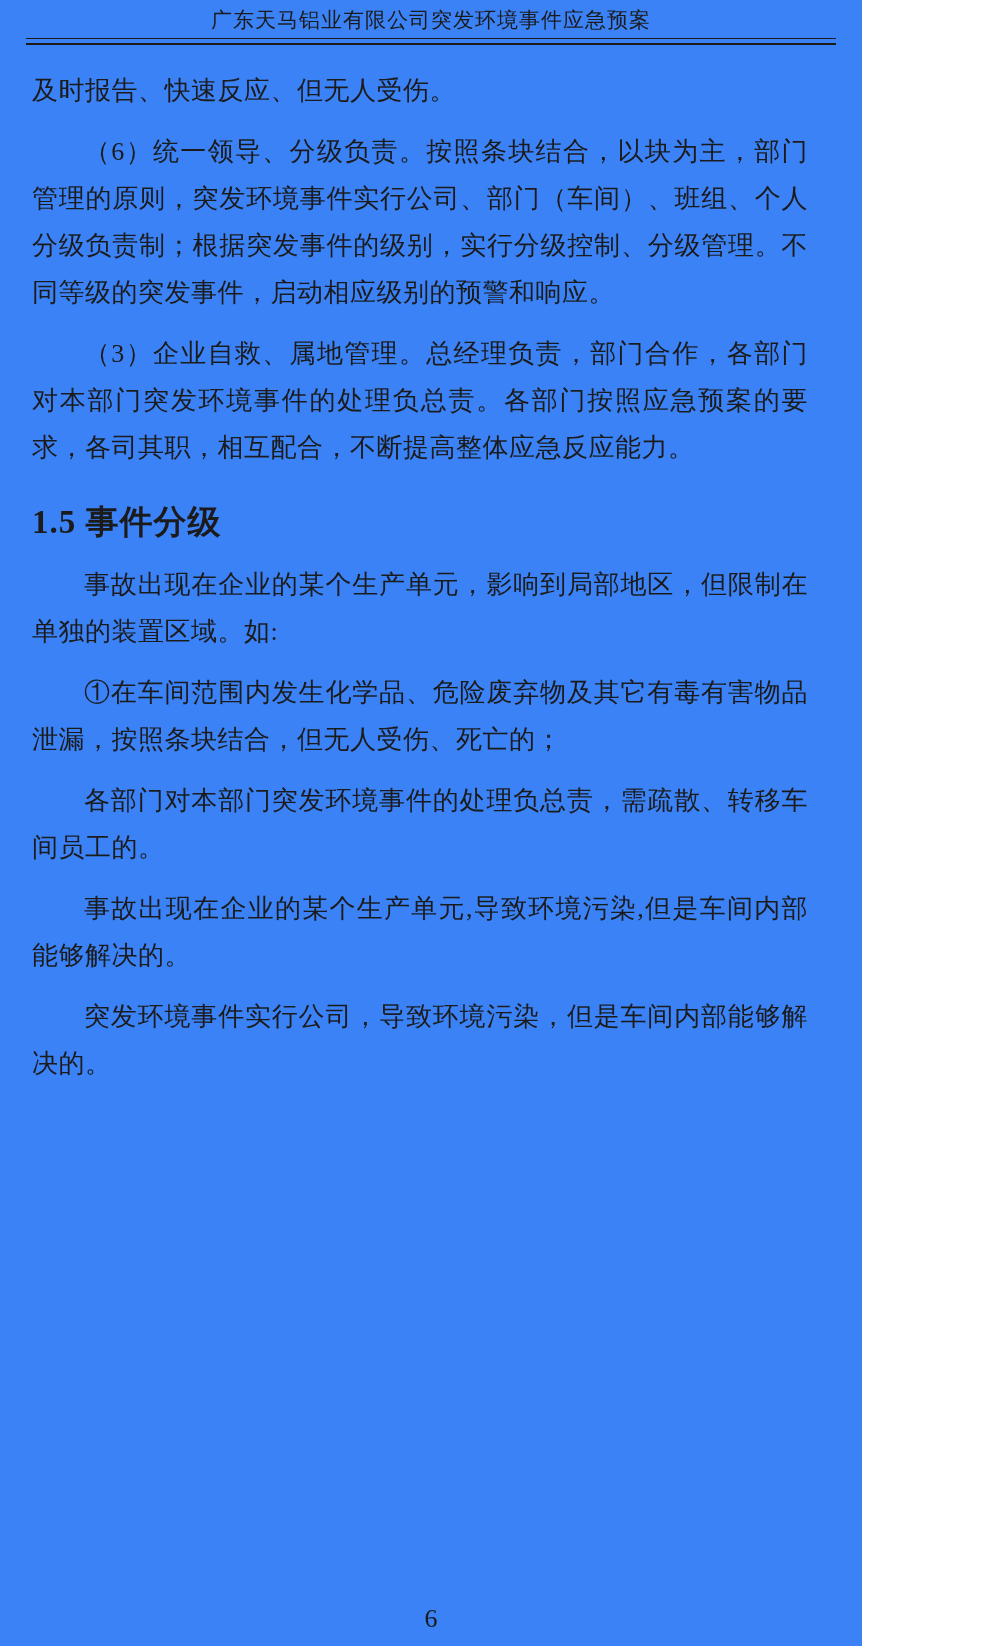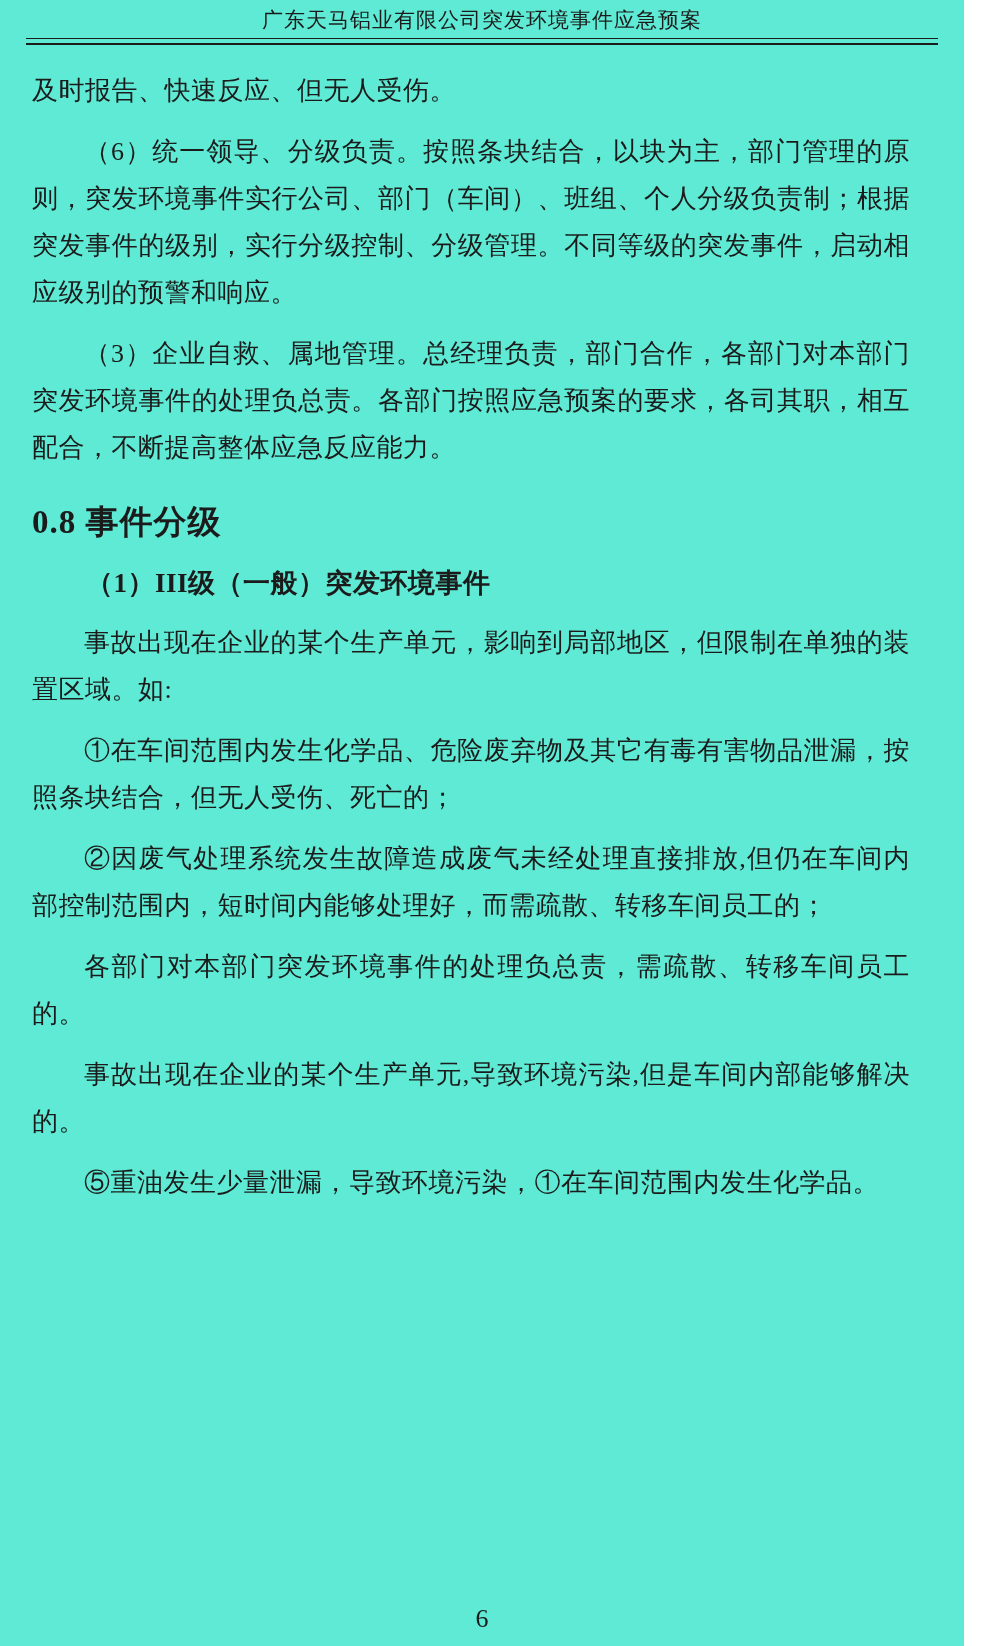--- a/index.html
+++ b/index.html
@@ -2,23 +2,23 @@
 <html><head>
 <meta charset="utf-8">
 <style>
   html, body {
     margin: 0;
     padding: 0;
     background: #ffffff;
   }
   .page {
     position: relative;
-    width: 964px;
+    width: 862px;
     height: 1646px;
-    background: #5eead4;
+    background: #3b82f6;
     color: #1b1b1b;
     font-family: "Liberation Serif", "DejaVu Serif", serif;
     overflow: hidden;
     box-sizing: border-box;
   }
   .page-header {
     padding-top: 6px;
     text-align: center;
     font-size: 21px;
     letter-spacing: 1px;
@@ -81,34 +81,32 @@
 
   <div class="content">
 
     <p class="body-para no-indent">及时报告、快速反应、但无人受伤。</p>
 
     <p class="body-para">（6）统一领导、分级负责。按照条块结合，以块为主，部门管理的原则，突发环境事件实行公司、部门（车间）、班组、个人分级负责制；根据突发事件的级别，实行分级控制、分级管理。不同等级的突发事件，启动相应级别的预警和响应。</p>
 
     <p class="body-para">（3）企业自救、属地管理。总经理负责，部门合作，各部门对本部门突发环境事件的处理负总责。各部门按照应急预案的要求，各司其职，相互配合，不断提高整体应急反应能力。</p>
 
 
-    <h1 class="section-heading">0.8 事件分级</h1>
+    <h1 class="section-heading">1.5 事件分级</h1>
 
 
-    <h2 class="subsection-heading">（1）III级（一般）突发环境事件</h2>
 
     <p class="body-para">事故出现在企业的某个生产单元，影响到局部地区，但限制在单独的装置区域。如:</p>
 
     <p class="body-para">①在车间范围内发生化学品、危险废弃物及其它有毒有害物品泄漏，按照条块结合，但无人受伤、死亡的；</p>
 
-    <p class="body-para">②因废气处理系统发生故障造成废气未经处理直接排放,但仍在车间内部控制范围内，短时间内能够处理好，而需疏散、转移车间员工的；</p>
 
     <p class="body-para">各部门对本部门突发环境事件的处理负总责，需疏散、转移车间员工的。</p>
 
     <p class="body-para">事故出现在企业的某个生产单元,导致环境污染,但是车间内部能够解决的。</p>
 
-    <p class="body-para">⑤重油发生少量泄漏，导致环境污染，①在车间范围内发生化学品。</p>
+    <p class="body-para">突发环境事件实行公司，导致环境污染，但是车间内部能够解决的。</p>
 
   </div>
 
   <div class="page-footer">6</div>
 
 </div>
 
 </body></html>

